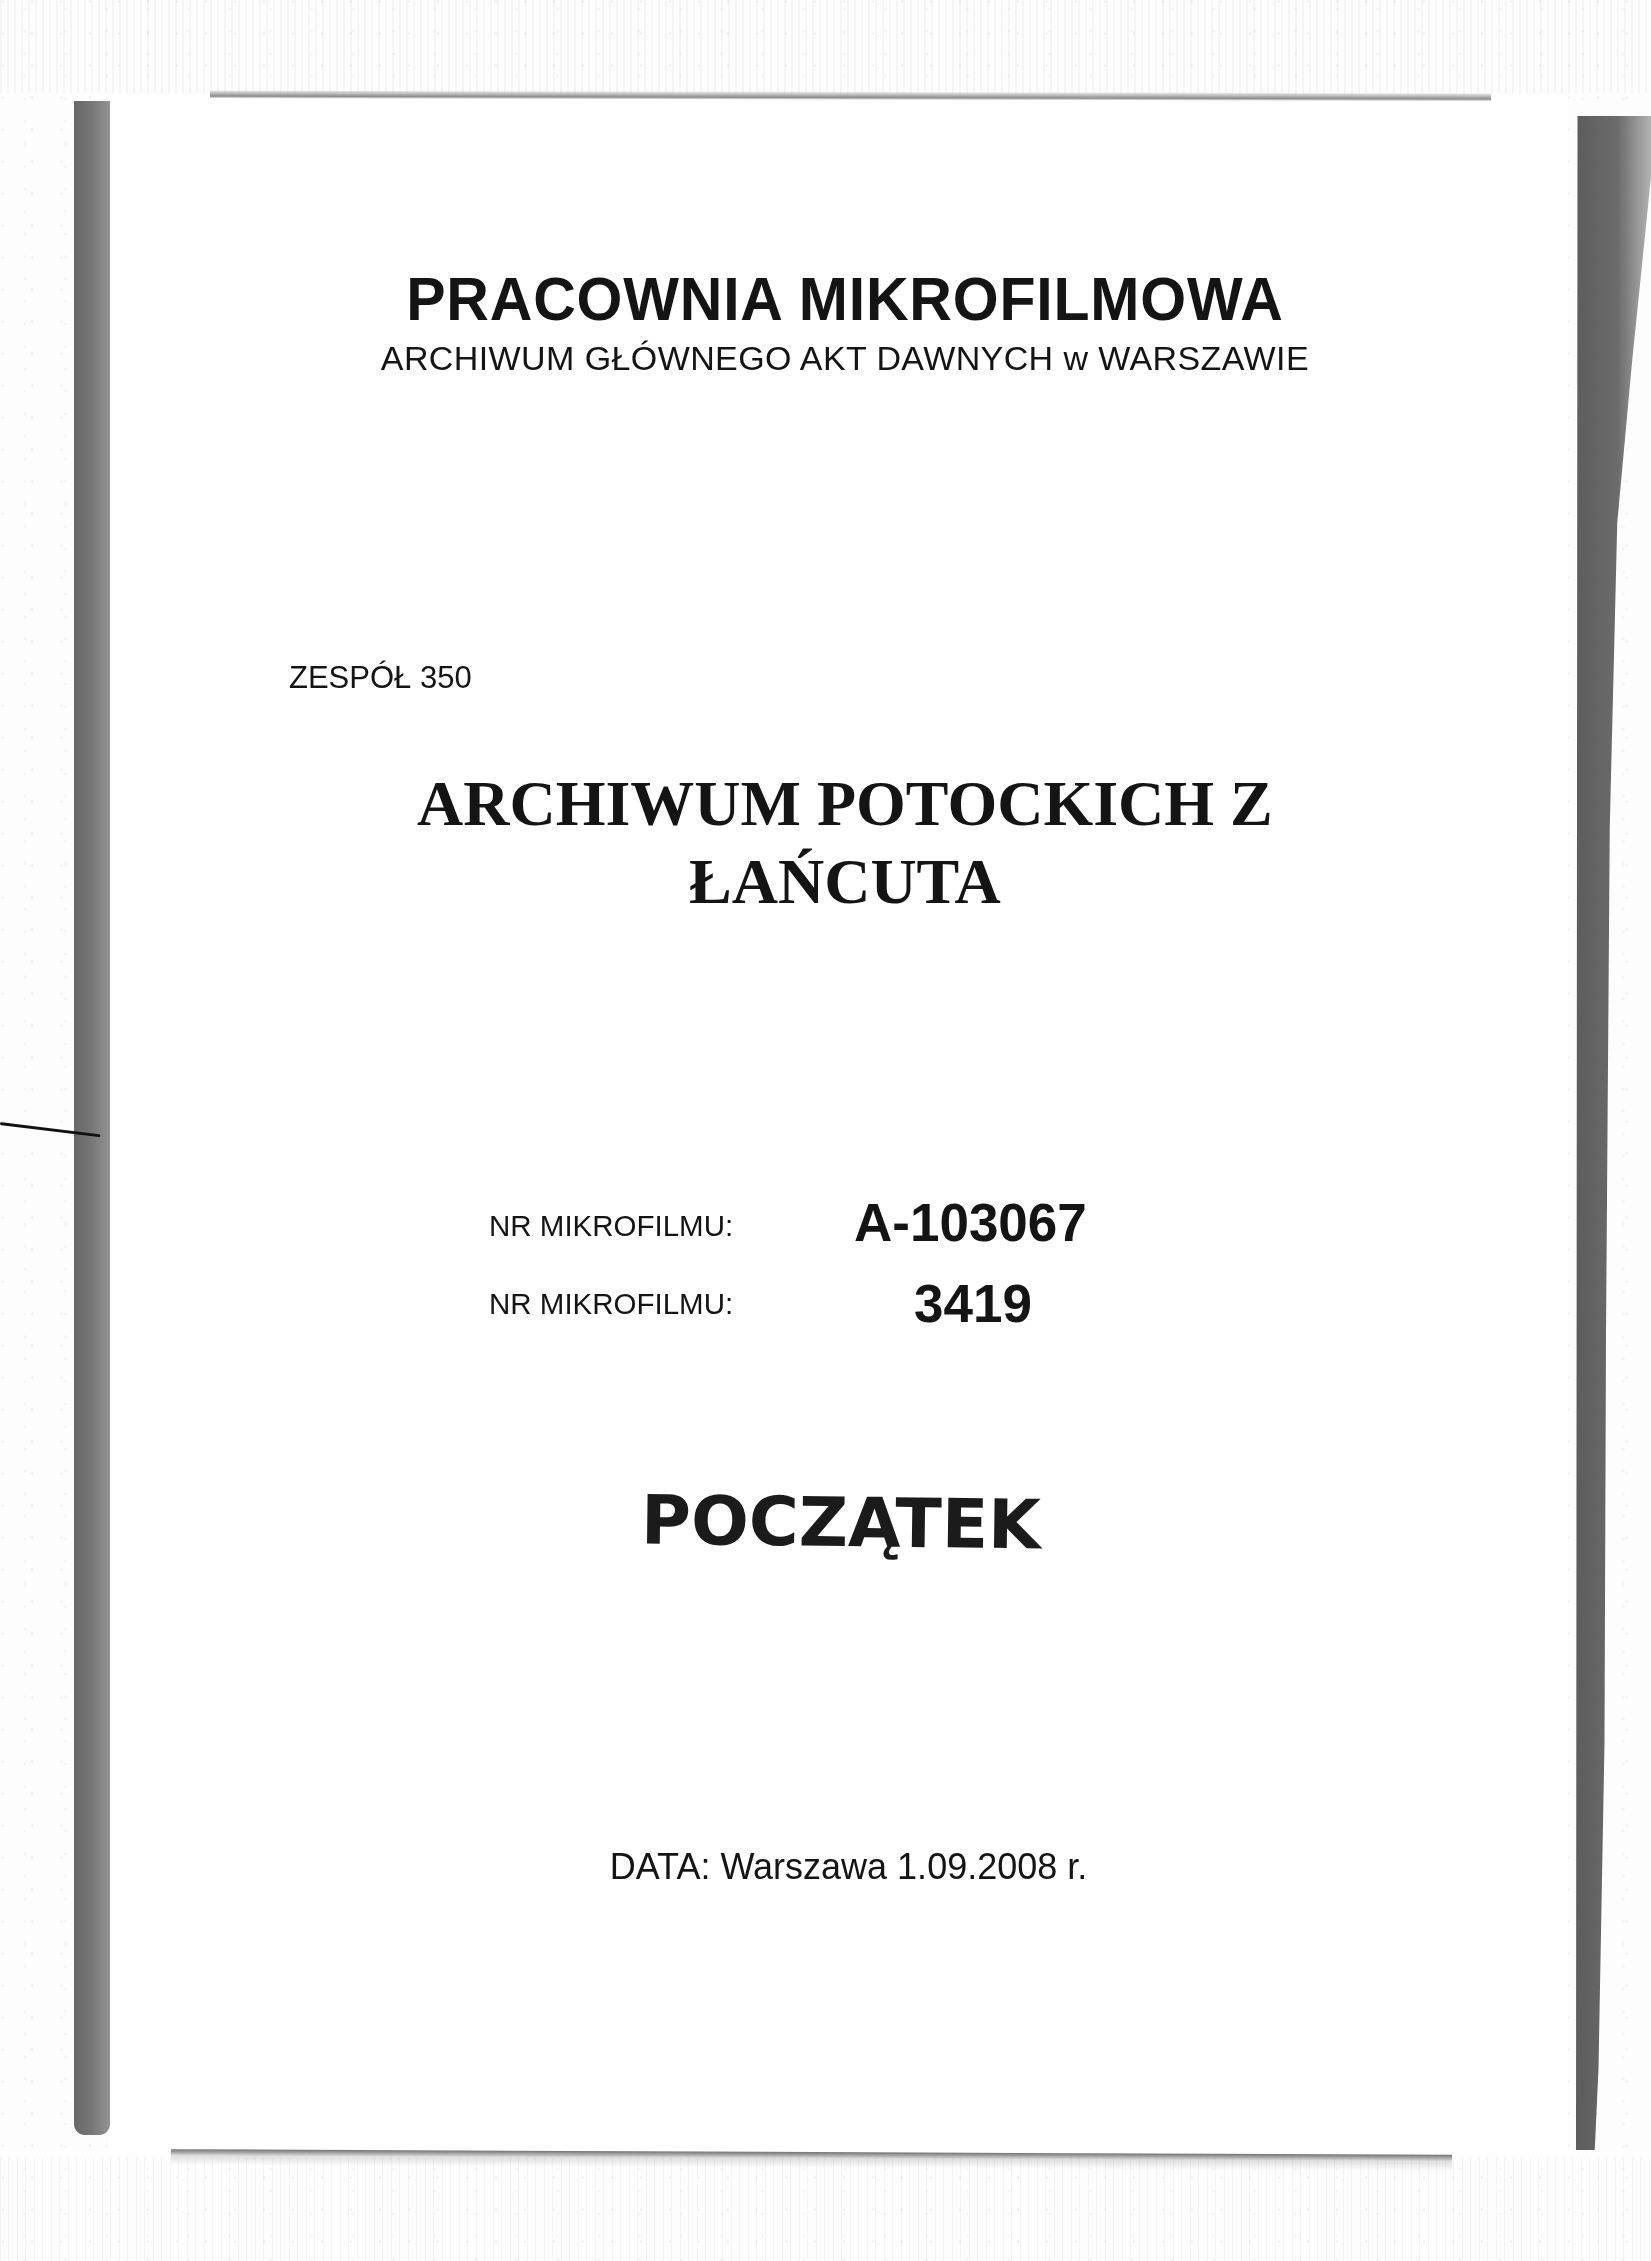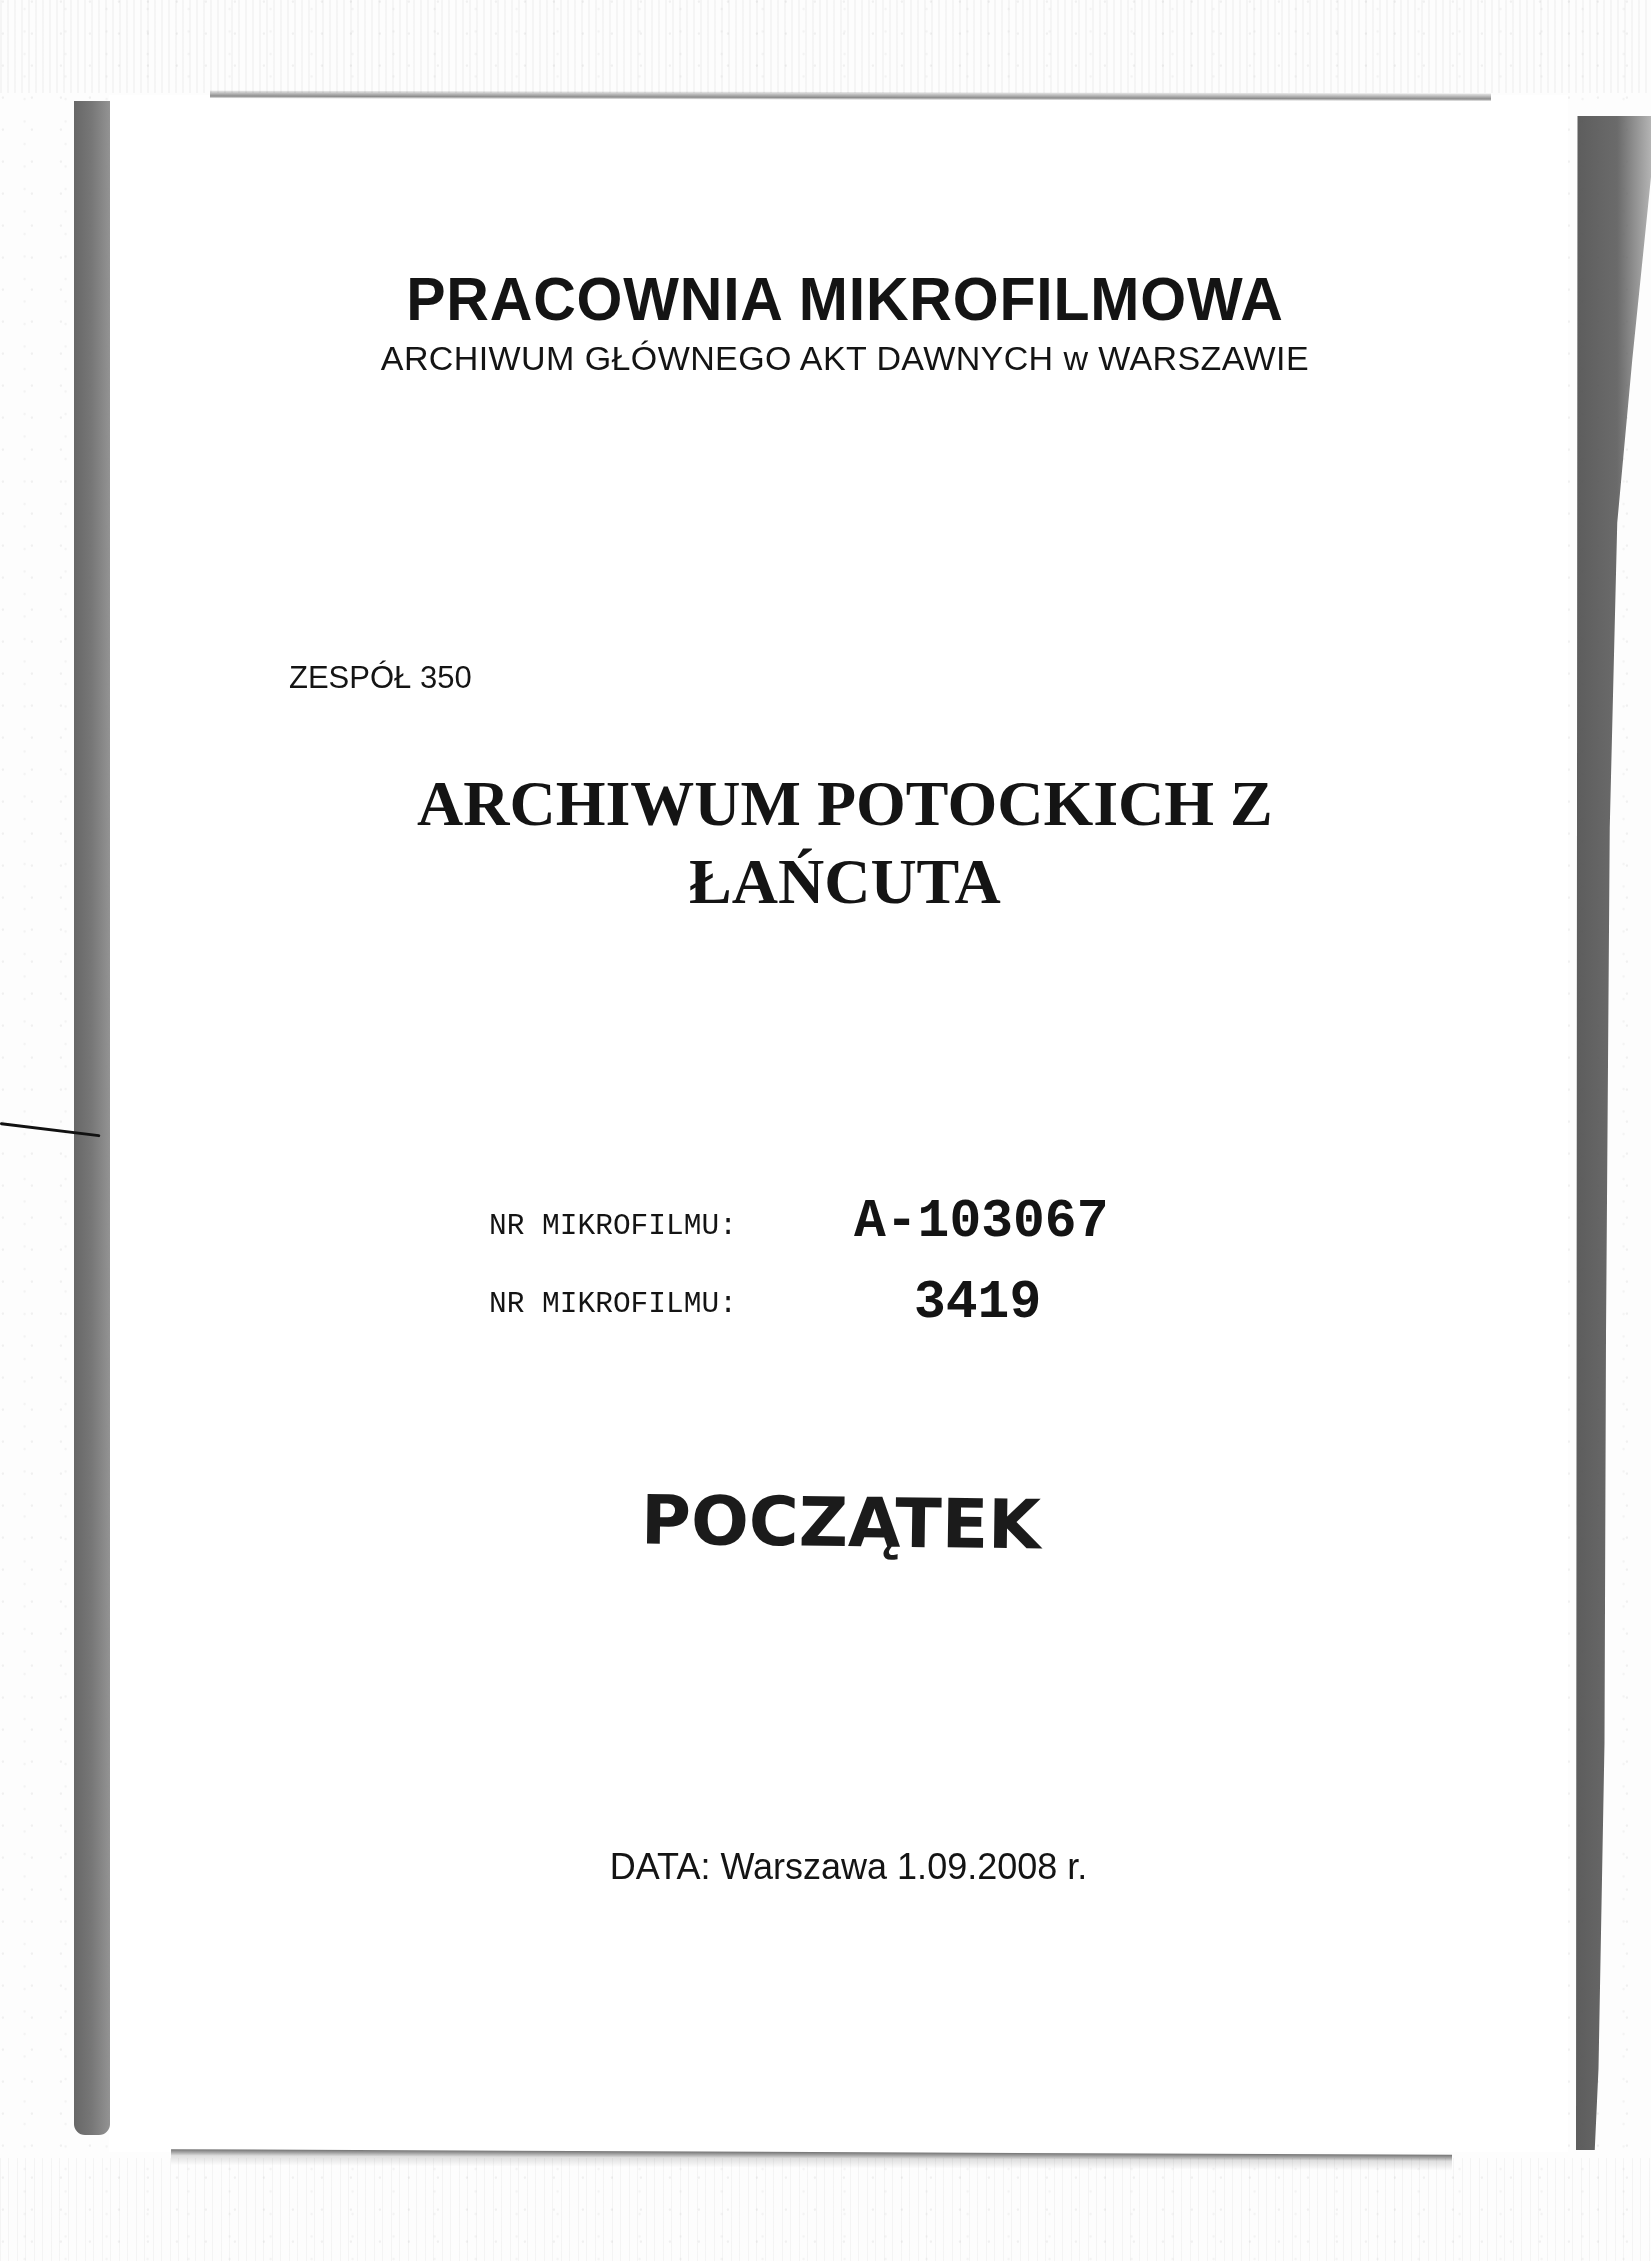--- a/index.html
+++ b/index.html
@@ -119,25 +119,25 @@
       top: 765px;
       text-align: center;
       font-family: "Liberation Serif", serif;
       font-weight: bold;
       font-size: 64px;
       line-height: 78px;
       transform: translateX(19.4px);
     }
     .field-label {
       left: 489px;
-      font-family: Liberation Mono, monospace;
+      font-family: Liberation Sans, sans-serif;
       font-size: 29.5px;
     }
     .field-value {
-      font-family: Liberation Mono, monospace;
+      font-family: Liberation Sans, sans-serif;
       font-weight: bold;
       font-size: 53px;
     }
     .label-microfilm { top: 1209px; }
     .label-signature { top: 1287px; }
     .value-microfilm { left: 854px; top: 1192px; }
     .value-signature { left: 914px; top: 1273px; }
 
     .status-title {
       left: 0; width: 1651px;

